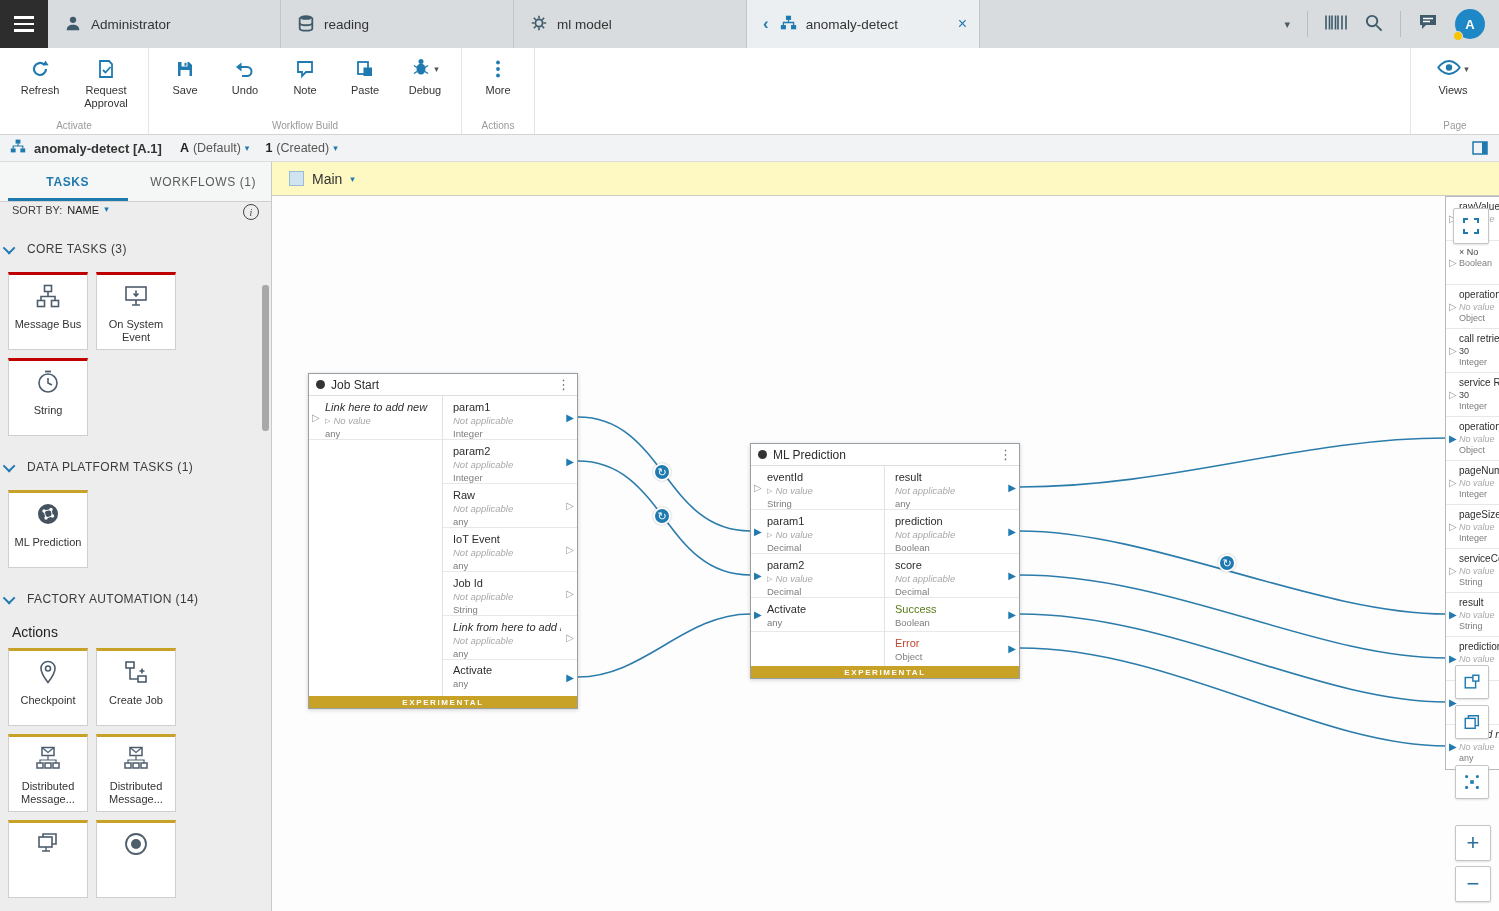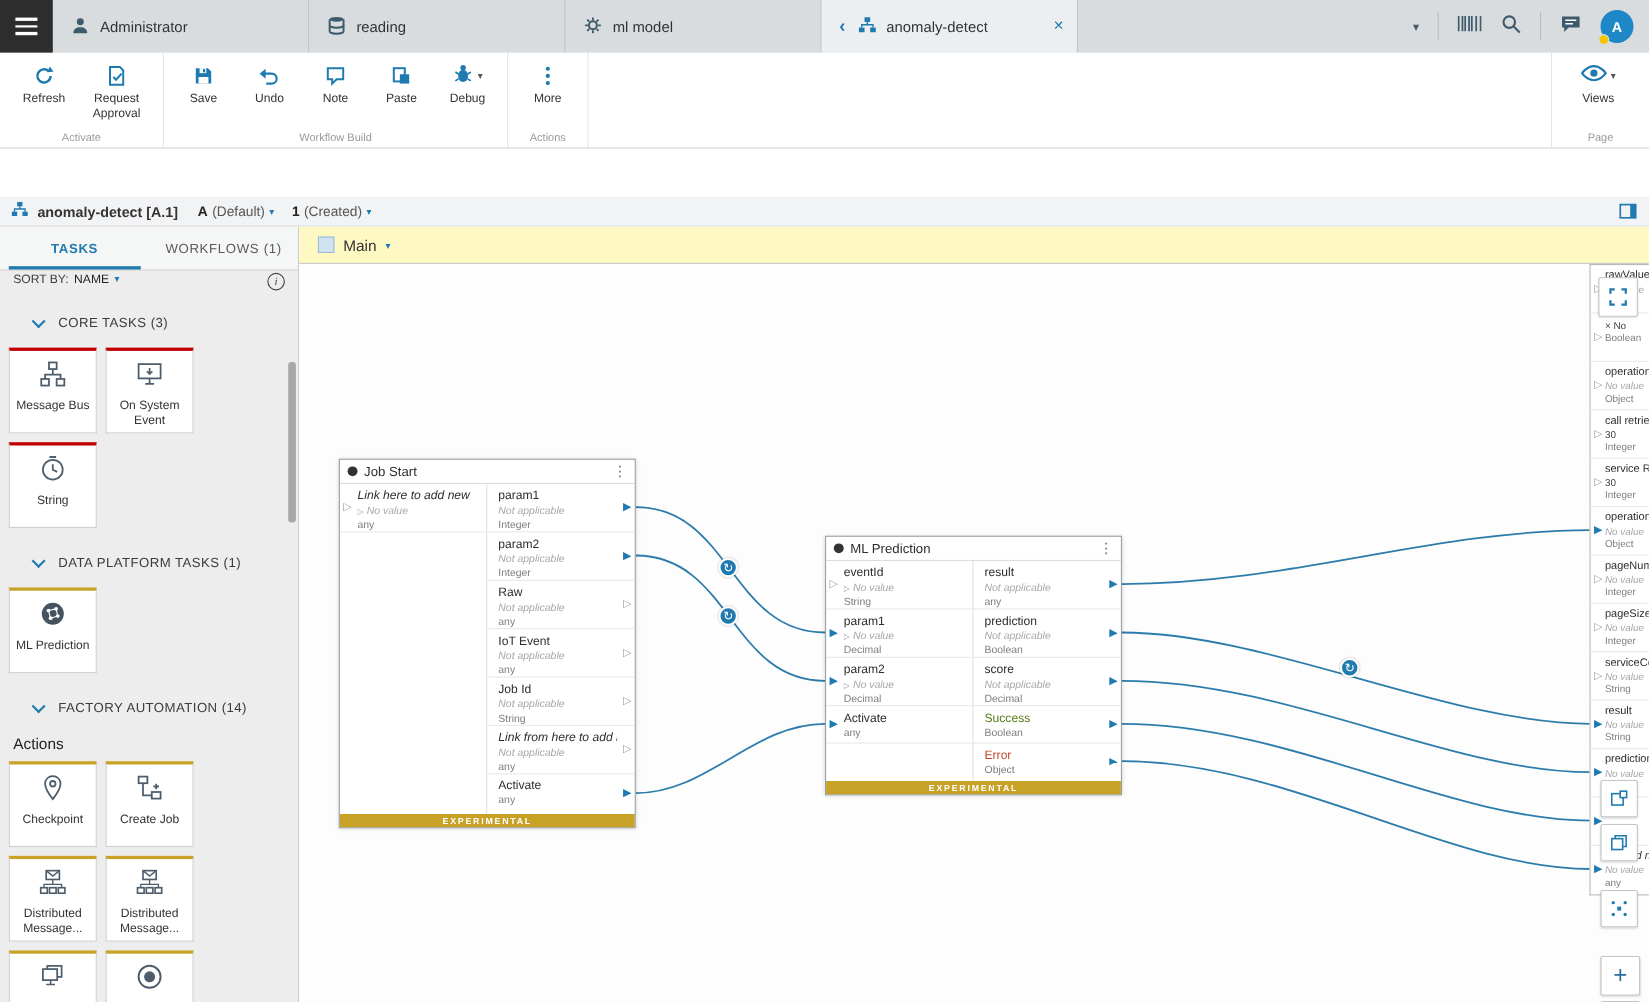--- a/index.html
+++ b/index.html
@@ -26,42 +26,42 @@
   .rgroup { position:relative; display:flex; align-items:flex-start; padding:7px 6px 0 6px; border-right:1px solid #e4e4e4; }
   .rgroup.pagegrp { border-right:none; border-left:1px solid #e4e4e4; }
   .rgroup-label { position:absolute; bottom:3px; left:0; right:0; text-align:center; font-size:10px; color:#9a9a9a; }
   .rbtn { width:60px; display:flex; flex-direction:column; align-items:center; gap:4px; padding-top:3px; cursor:pointer; }
   .rbtn.wide { width:72px; }
   .rlbl { font-size:11px; color:#333; text-align:center; line-height:1.15; }
   .iconrow { display:flex; align-items:center; gap:3px; height:22px; }
   .rspacer { flex:1; }
 
   
-  .crumb { height:27px; flex:0 0 27px; background:#f2f3f4; border-bottom:1px solid #dcdcdc; display:flex; align-items:center; gap:8px; padding:0 10px;margin-top:44px; }
+  .crumb { height:27px; flex:0 0 27px; background:#f2f3f4; border-bottom:1px solid #dcdcdc; display:flex; align-items:center; gap:8px; padding:0 10px; }
   .crumb-title { font-size:13px; font-weight:bold; color:#333; margin-right:10px; }
   .crumb-item { font-size:12.5px; color:#555; display:flex; align-items:center; gap:4px; cursor:pointer; margin-right:8px; }
   .crumb-item b { color:#222; }
   .bluecaret { color:#1f7ab0; font-size:9px; }
   .crumb-open { margin-left:auto; cursor:pointer; display:flex; align-items:center; }
 
   
   .main { flex:1; display:flex; overflow:hidden; }
 
   
   .sidebar { width:272px; flex:0 0 272px; background:#ededee; border-right:1px solid #c9c9c9; position:relative; overflow:hidden; }
   .side-tabs { display:flex; height:40px; background:#f5f6f6; border-bottom:1px solid #d0d0d0; }
   .side-tab { flex:1; display:flex; align-items:center; justify-content:center; font-size:12px; letter-spacing:.6px; color:#5a5a5a; position:relative; cursor:pointer; }
   .side-tab.active { color:#1f7ab0; font-weight:bold; }
   .side-tab.active::after { content:""; position:absolute; left:8px; right:8px; bottom:0; height:3px; background:#1f7ab0; }
   .search-wrap { margin:11px 10px 9px 10px; height:33px; background:#fff; border:1px solid #8a8a8a; border-radius:4px; display:flex; align-items:center; padding:0 9px; gap:7px; }
   .search-wrap input { border:none; outline:none; font-size:13px; color:#333; width:100%; background:transparent; }
   .search-wrap input::placeholder { color:#999; }
   .sort-row { display:flex; align-items:flex-start; gap:5px; padding:2px 12px 10px 12px; font-size:11px; color:#3c3c3c; }
   .info { width:16px; height:16px; border:1.2px solid #444; border-radius:50%; font-size:10px; color:#444; display:flex; align-items:center; justify-content:center; margin-left:auto; font-family:"Liberation Serif", serif; font-style:italic; cursor:pointer; }
-  .section-head { display:flex; align-items:center; gap:12px; padding:12px 8px 10px 32px; font-size:12px; color:#3b3b3b; letter-spacing:.4px; cursor:pointer; }
+  .section-head { display:flex; align-items:center; gap:12px; padding:12px 8px 10px 6px; font-size:12px; color:#3b3b3b; letter-spacing:.4px; cursor:pointer; }
   .chev { width:9px; height:9px; border-left:2px solid #1f7ab0; border-bottom:2px solid #1f7ab0; transform:rotate(-45deg) translateY(-2px); }
   .card-grid { display:flex; flex-wrap:wrap; gap:8px; padding:6px 8px 12px 8px; }
   .tcard { width:80px; height:78px; background:#fff; border:1px solid #cfcfcf; border-top:3px solid #c7a227; display:flex; flex-direction:column; align-items:center; padding-top:8px; gap:5px; cursor:pointer; }
   .tcard.red { border-top-color:#c00000; }
   .tcard .lbl { font-size:11px; color:#333; text-align:center; line-height:1.15; padding:0 2px; }
   .actions-label { font-size:14px; color:#222; padding:8px 0 2px 12px; }
   .sthumb { position:absolute; right:2px; top:123px; width:7px; height:146px; background:#a8a8a8; border-radius:3px; }
   .cicon { width:26px; height:26px; }
 
   

